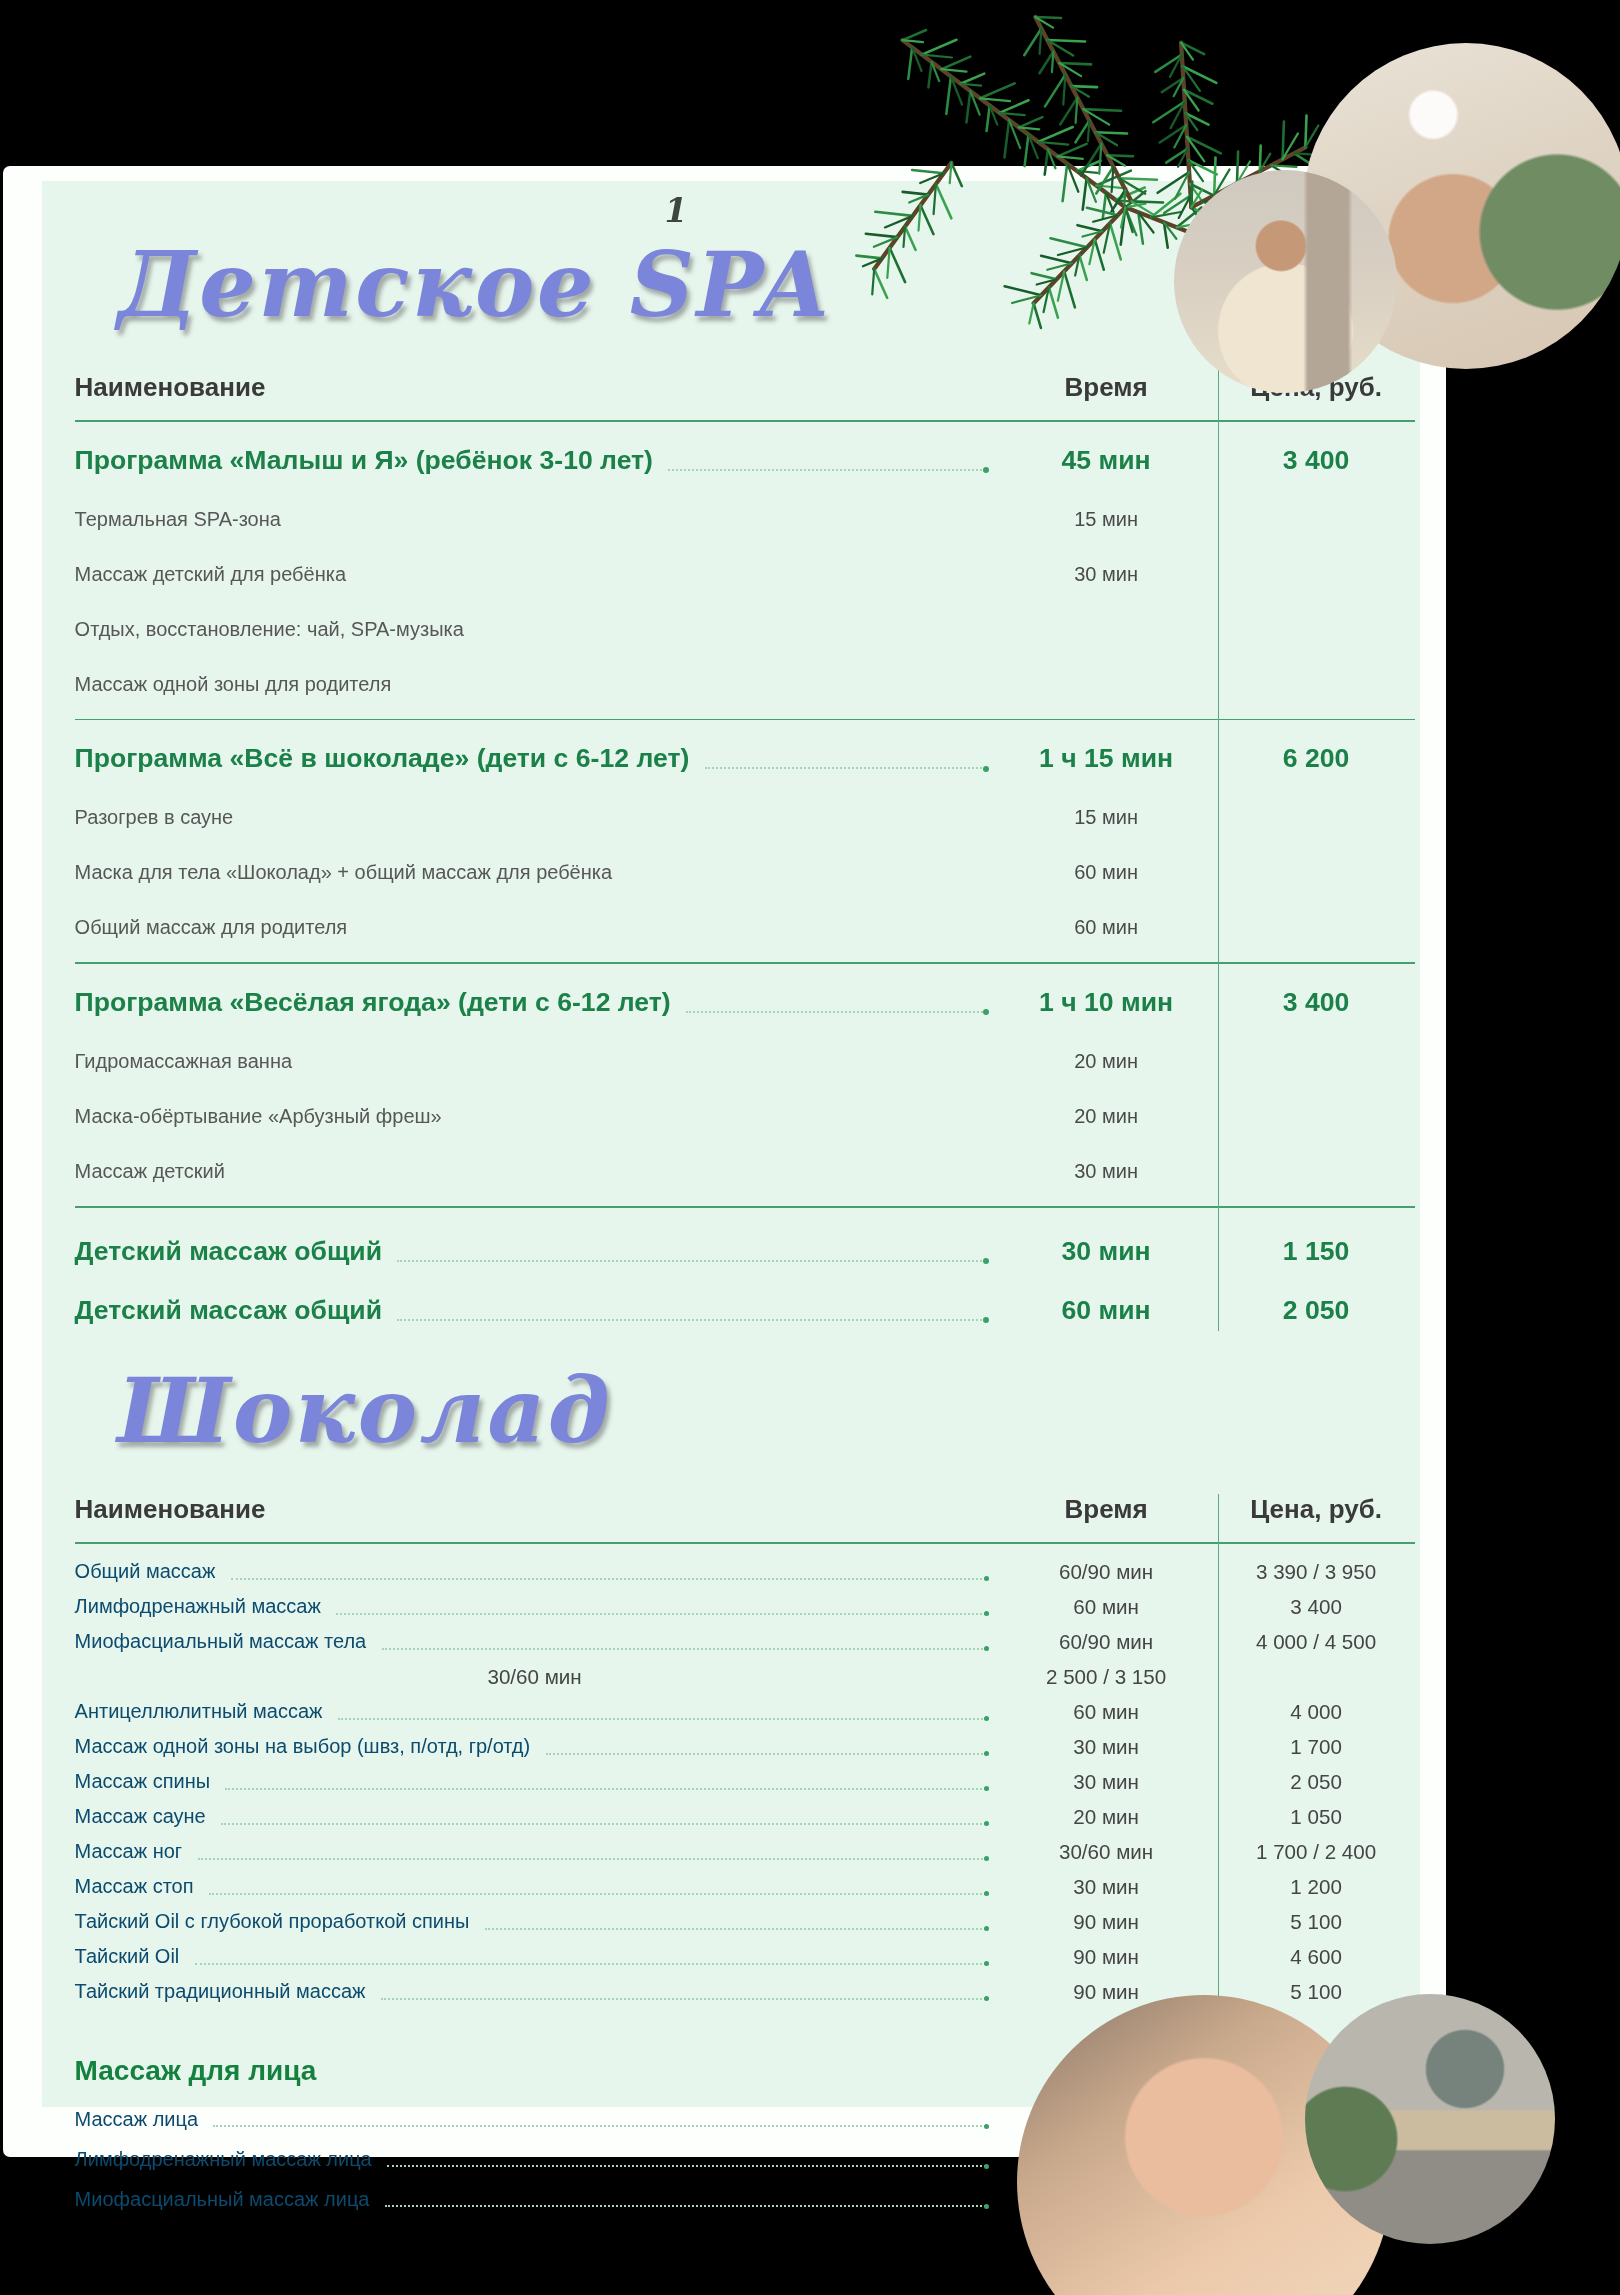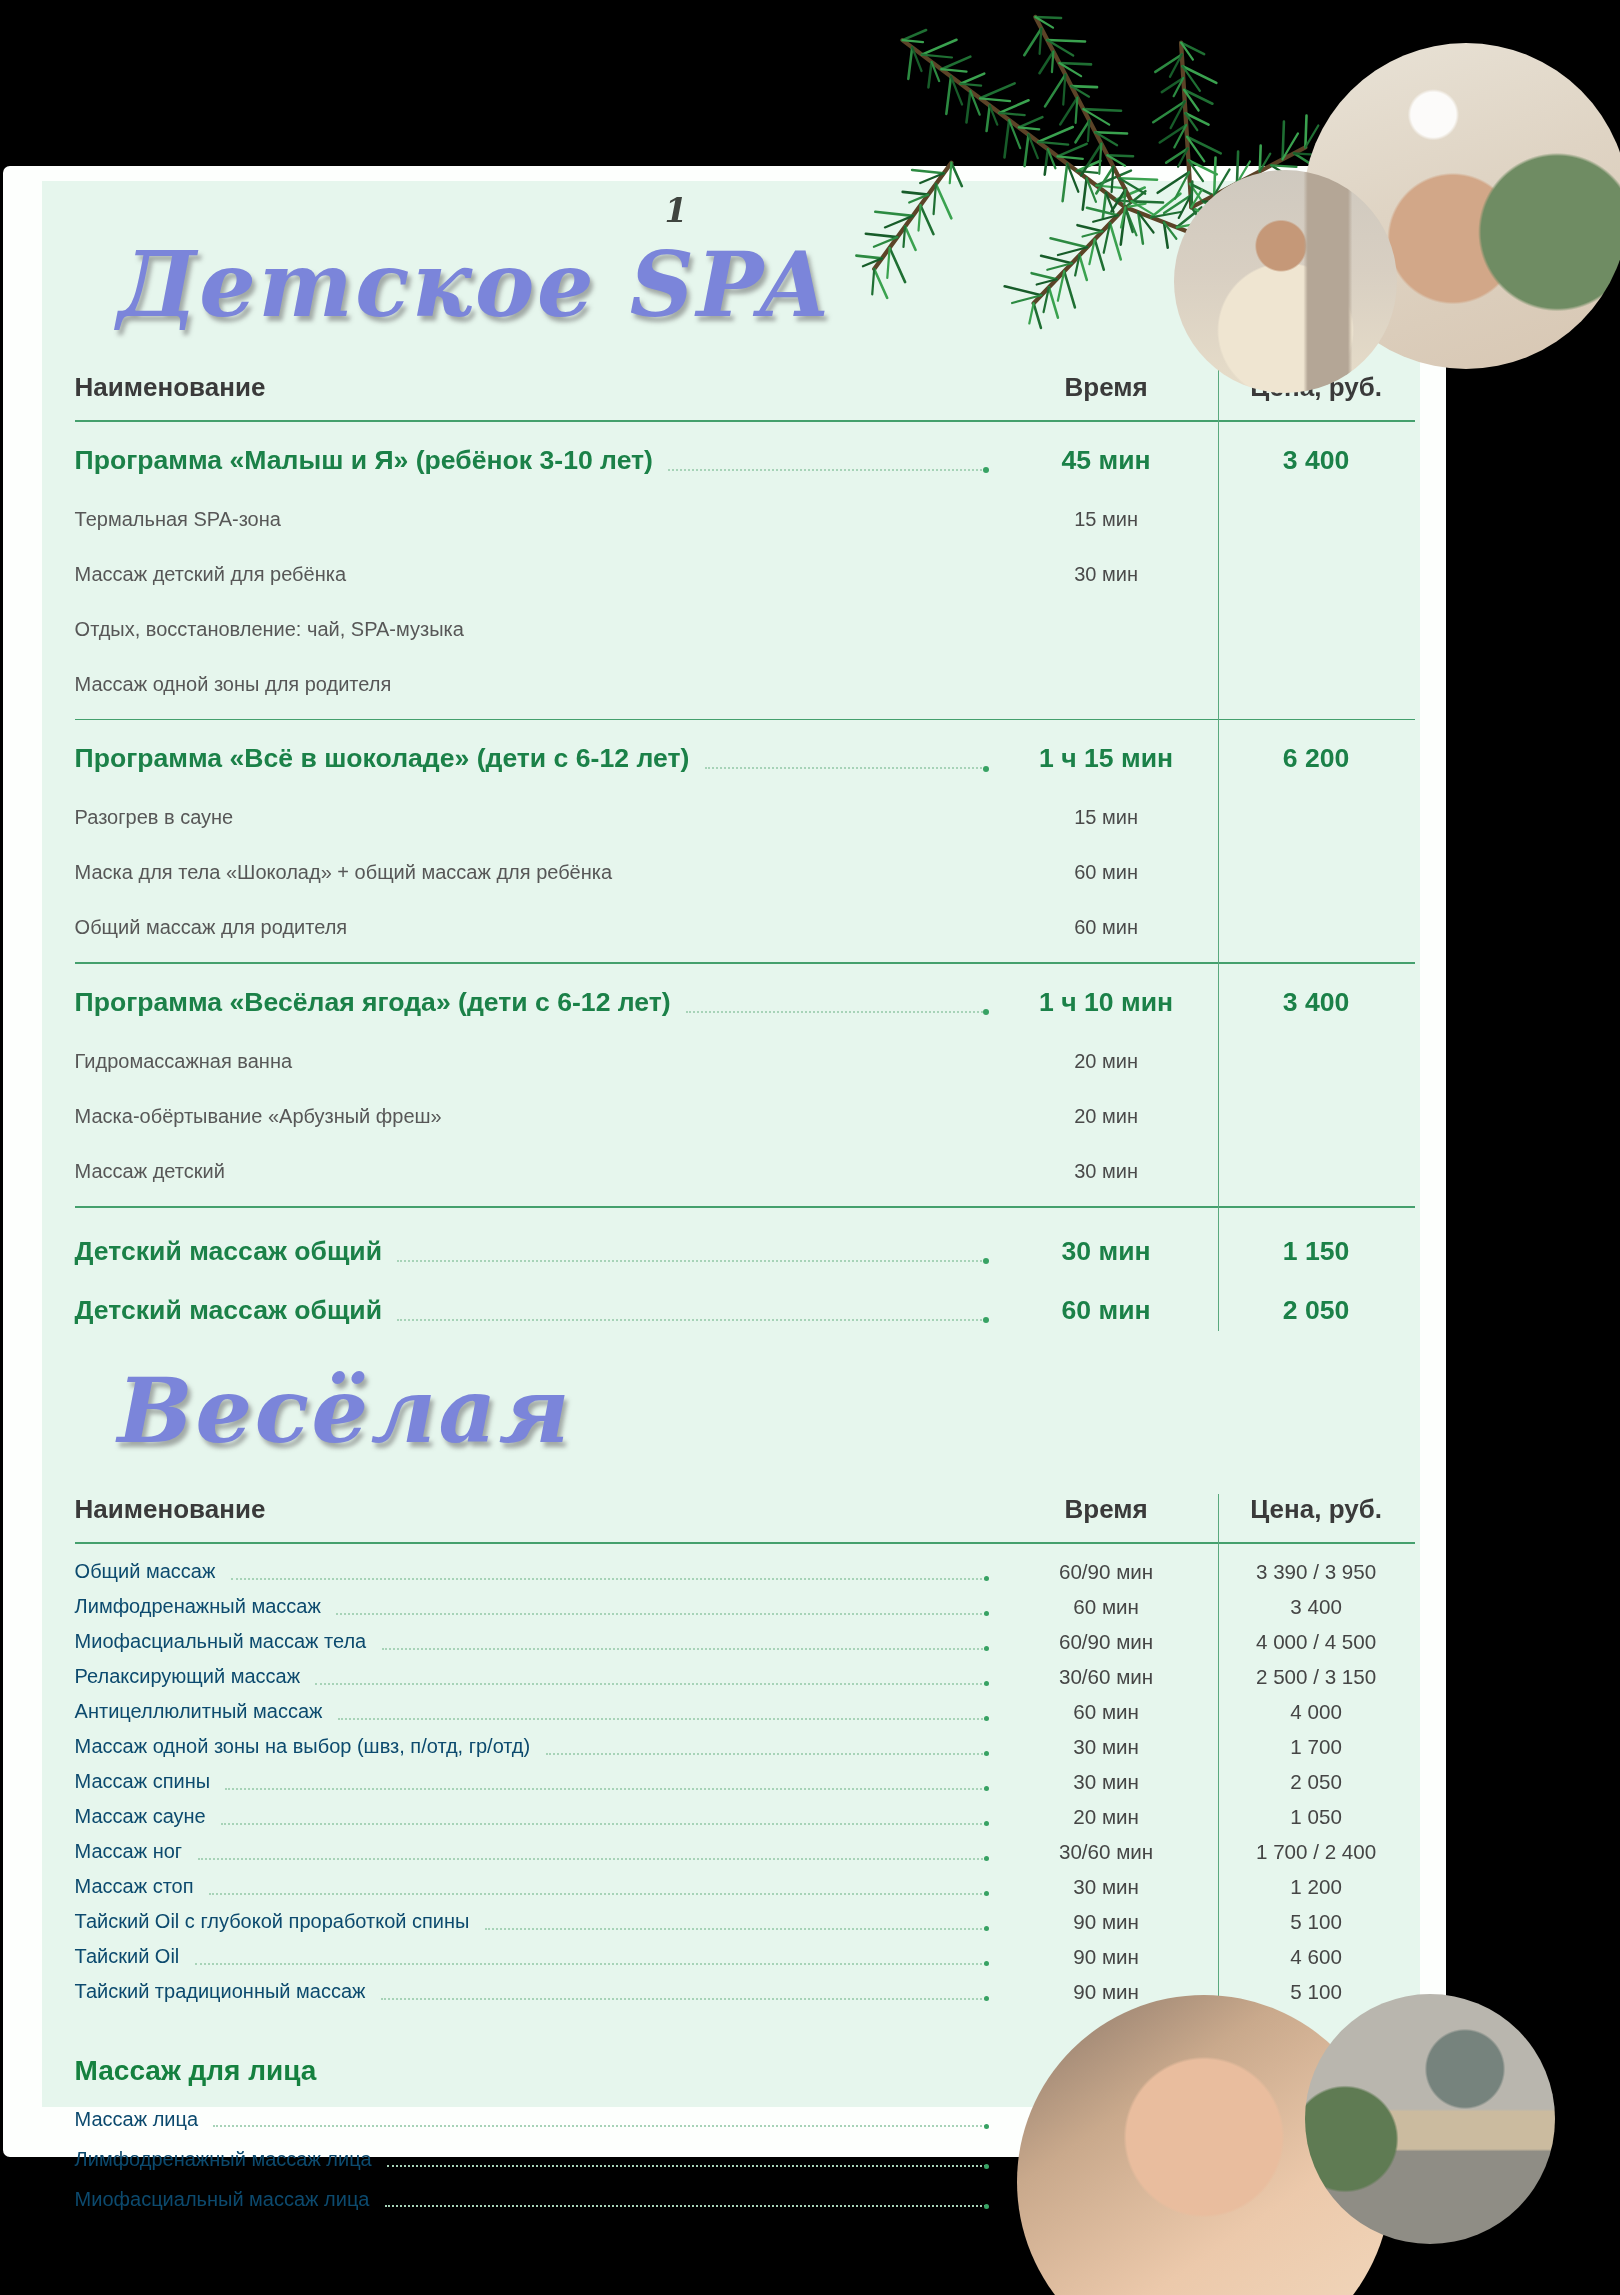--- a/index.html
+++ b/index.html
@@ -427,21 +427,21 @@
       <span class="p-name">Детский массаж общий</span>
       <span class="leader"></span>
     </div>
     <div class="p-time c">60 мин</div>
     <div class="p-price c">2 050</div>
   </div>
           </div>
         <div class="vline" style="top:5.1px;bottom:-5.1px;"></div>
       </div>
 
-      <h1 class="script-title second">Весёлая</h1>
+      <h1 class="script-title second">Шоколад</h1>
 
       <div class="tbl tbl2" id="massage-table">
         <div class="row thead">
           <div class="th">Наименование</div>
           <div class="th c">Время</div>
           <div class="th c">Цена, руб.</div>
         </div>
         <hr class="sep">
         <div id="massage-body" style="padding-top:10.3px;">
             <div class="row s-row">
@@ -462,24 +462,20 @@
   </div>
             <div class="row s-row">
     <div class="namecell">
       <span class="s-name">Миофасциальный массаж тела</span>
       <span class="leader"></span>
     </div>
     <div class="s-time c">60/90 мин</div>
     <div class="s-price c">4 000 / 4 500</div>
   </div>
             <div class="row s-row">
-    <div class="namecell">
-      <span class="s-name">Релаксирующий массаж</span>
-      <span class="leader"></span>
-    </div>
     <div class="s-time c">30/60 мин</div>
     <div class="s-price c">2 500 / 3 150</div>
   </div>
             <div class="row s-row">
     <div class="namecell">
       <span class="s-name">Антицеллюлитный массаж</span>
       <span class="leader"></span>
     </div>
     <div class="s-time c">60 мин</div>
     <div class="s-price c">4 000</div>

